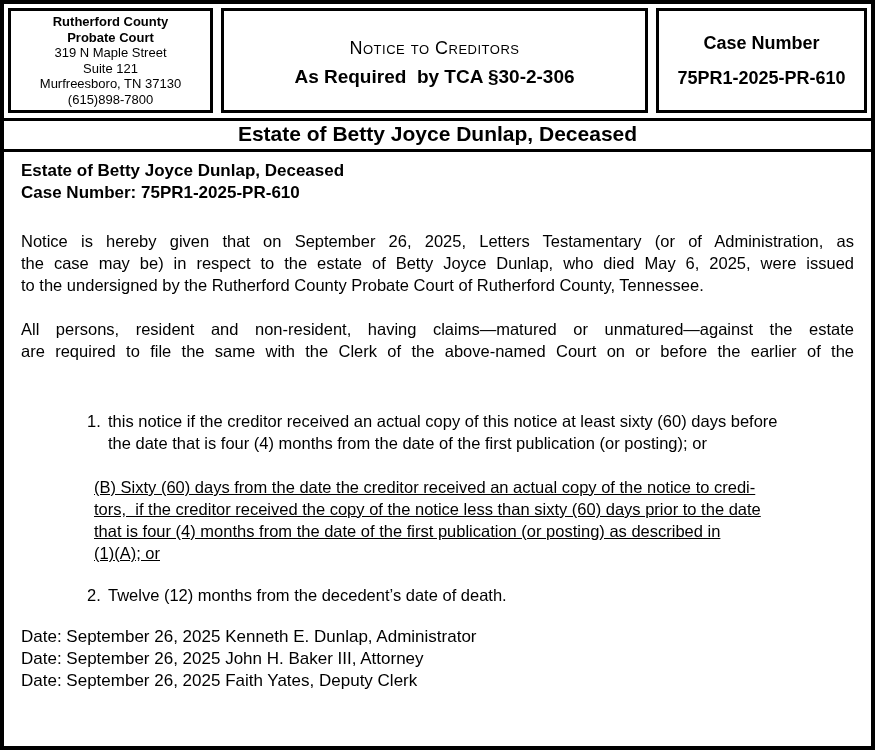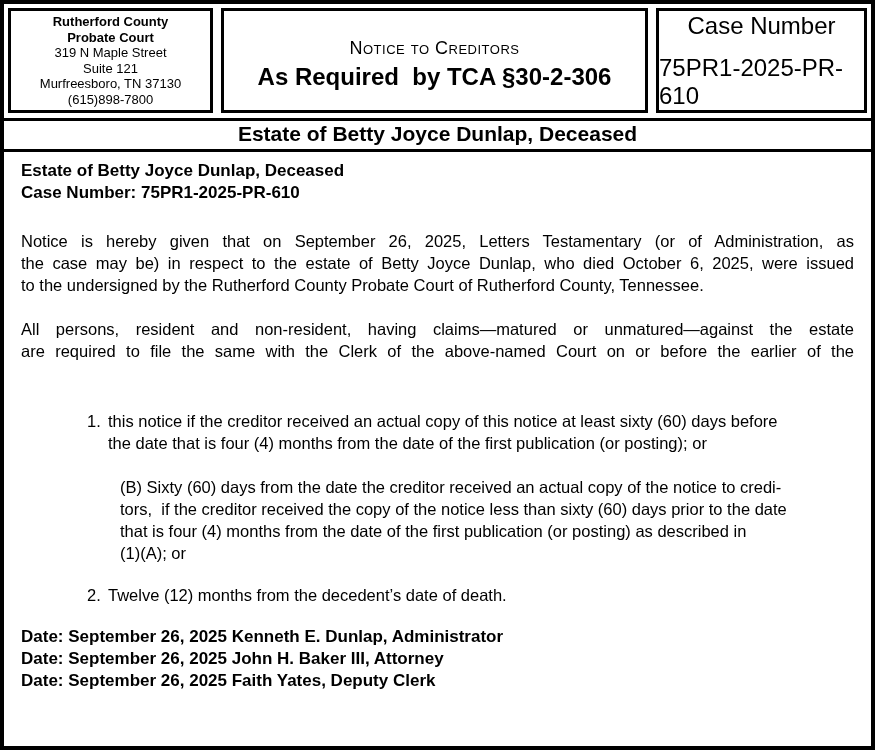--- a/index.html
+++ b/index.html
@@ -20,40 +20,40 @@
     gap: 8px;
     margin: 4px;
     height: 105px;
   }
   .hbox {
     border: 3px solid #000000;
     display: flex;
     flex-direction: column;
     align-items: center;
     justify-content: center;
-    text-align: left;
+    text-align: right;
     background: #ffffff;
   }
   .court-box { width: 205px; font-size: 13px; line-height: 15.5px; padding: 2px; }
   .court-name { font-weight: bold; }
   .notice-box { flex: 1; }
   .notice-title {
     font-size: 18px;
     font-weight: normal;
     font-variant: small-caps;
     letter-spacing: 0.5px;
     line-height: 31px;
   }
   .notice-subtitle {
-    font-size: 24px;
+    font-size: 19px;
     font-weight: bold;
     line-height: 25px;
     white-space: pre-wrap;
   }
-  .case-box { width: 211px; font-size: 24px; font-weight: normal; gap: 14px; }
+  .case-box { width: 211px; font-size: 18px; font-weight: bold; gap: 14px; }
 
   
   .title-bar {
     margin-top: 5px;
     border-top: 3px solid #000000;
     border-bottom: 3px solid #000000;
     text-align: center;
     font-size: 21px;
     font-weight: bold;
     padding: 1px 0 3px;
@@ -64,25 +64,25 @@
   .bold-line { font-weight: bold; font-size: 17px; line-height: 22px; }
   .para-1 { margin-top: 26px; }
   .para-2 { margin-top: 22px; }
   .jline { text-align: justify; text-align-last: justify; }
   .jline.last { text-align: right; text-align-last: left; }
 
   .list { margin-left: 66px; margin-top: 48px; }
   .list-item { display: flex; }
   .item-no { width: 21px; flex-shrink: 0; }
   .list-line { white-space: pre; }
-  .sub-block { margin-left: 33px; margin-top: 22px; }
+  .sub-block { margin-left: 7px; margin-top: 22px; text-decoration: underline; }
   .item-2 { margin-top: 20px; }
 
   .dates { margin-top: 20px; }
-  .date-line { font-weight: bold; font-size: 17px; line-height: 22px; }
+  .date-line { font-weight: normal; font-size: 17px; line-height: 22px; }
 </style>
 </head>
 <body>
 
 <div class="page">
 
   <div class="header-row">
 
     <div class="hbox court-box">
       <div class="court-name">Rutherford County</div>
@@ -107,21 +107,21 @@
 
   <div class="title-bar">Estate of Betty Joyce Dunlap, Deceased</div>
 
   <div class="docbody">
 
     <div class="bold-line">Estate of Betty Joyce Dunlap, Deceased</div>
     <div class="bold-line">Case Number: 75PR1-2025-PR-610</div>
 
     <div class="para-1">
       <div class="jline">Notice is hereby given that on September 26, 2025, Letters Testamentary (or of Administration, as</div>
-      <div class="jline">the case may be) in respect to the estate of Betty Joyce Dunlap, who died October 6, 2025, were issued</div>
+      <div class="jline">the case may be) in respect to the estate of Betty Joyce Dunlap, who died May 6, 2025, were issued</div>
       <div class="jline last">to the undersigned by the Rutherford County Probate Court of Rutherford County, Tennessee.</div>
     </div>
 
     <div class="para-2">
       <div class="jline">All persons, resident and non-resident, having claims—matured or unmatured—against the estate</div>
       <div class="jline">are required to file the same with the Clerk of the above-named Court on or before the earlier of the</div>
     </div>
 
     <div class="list">
 

